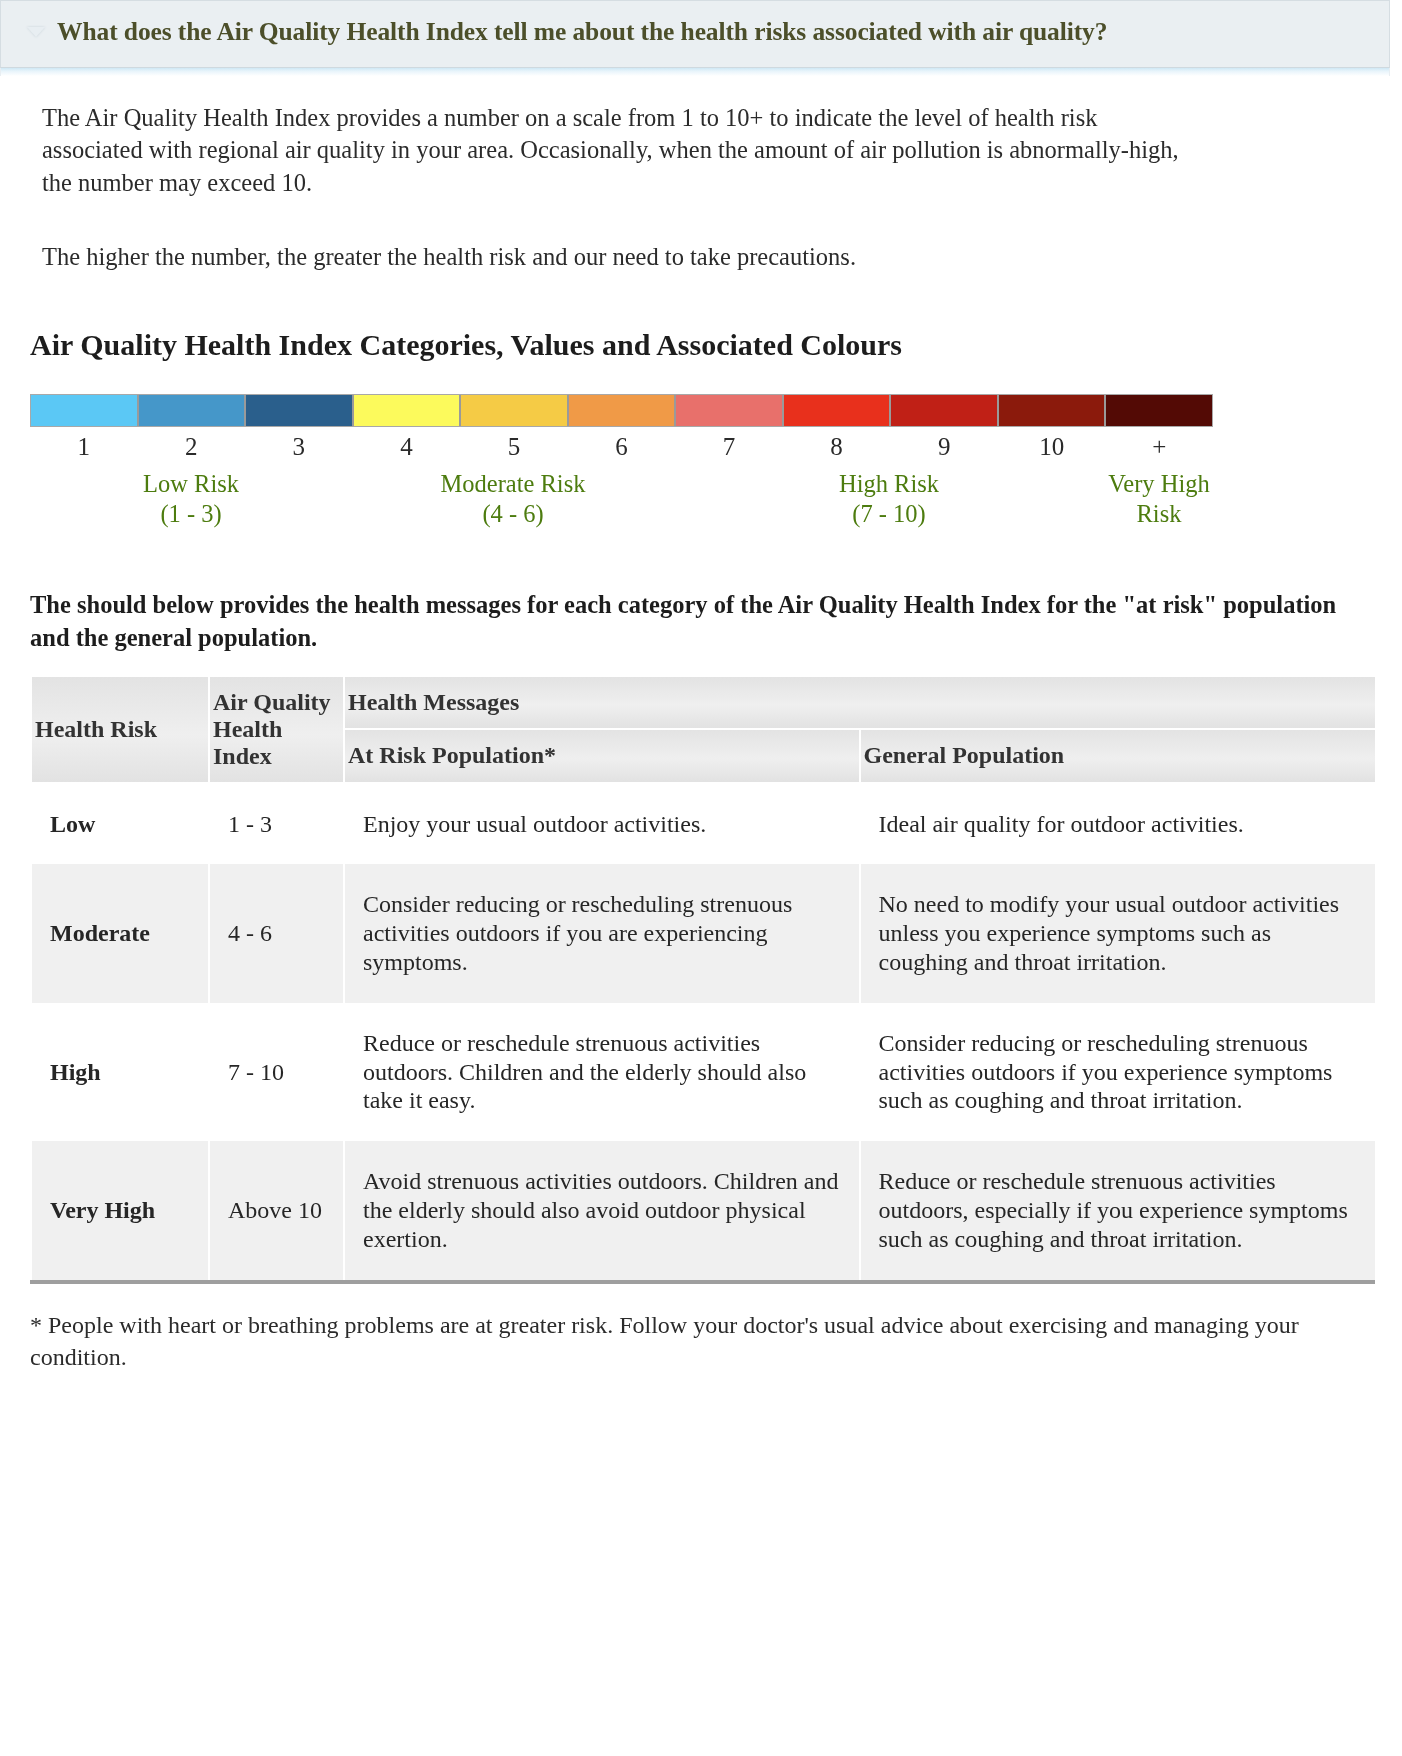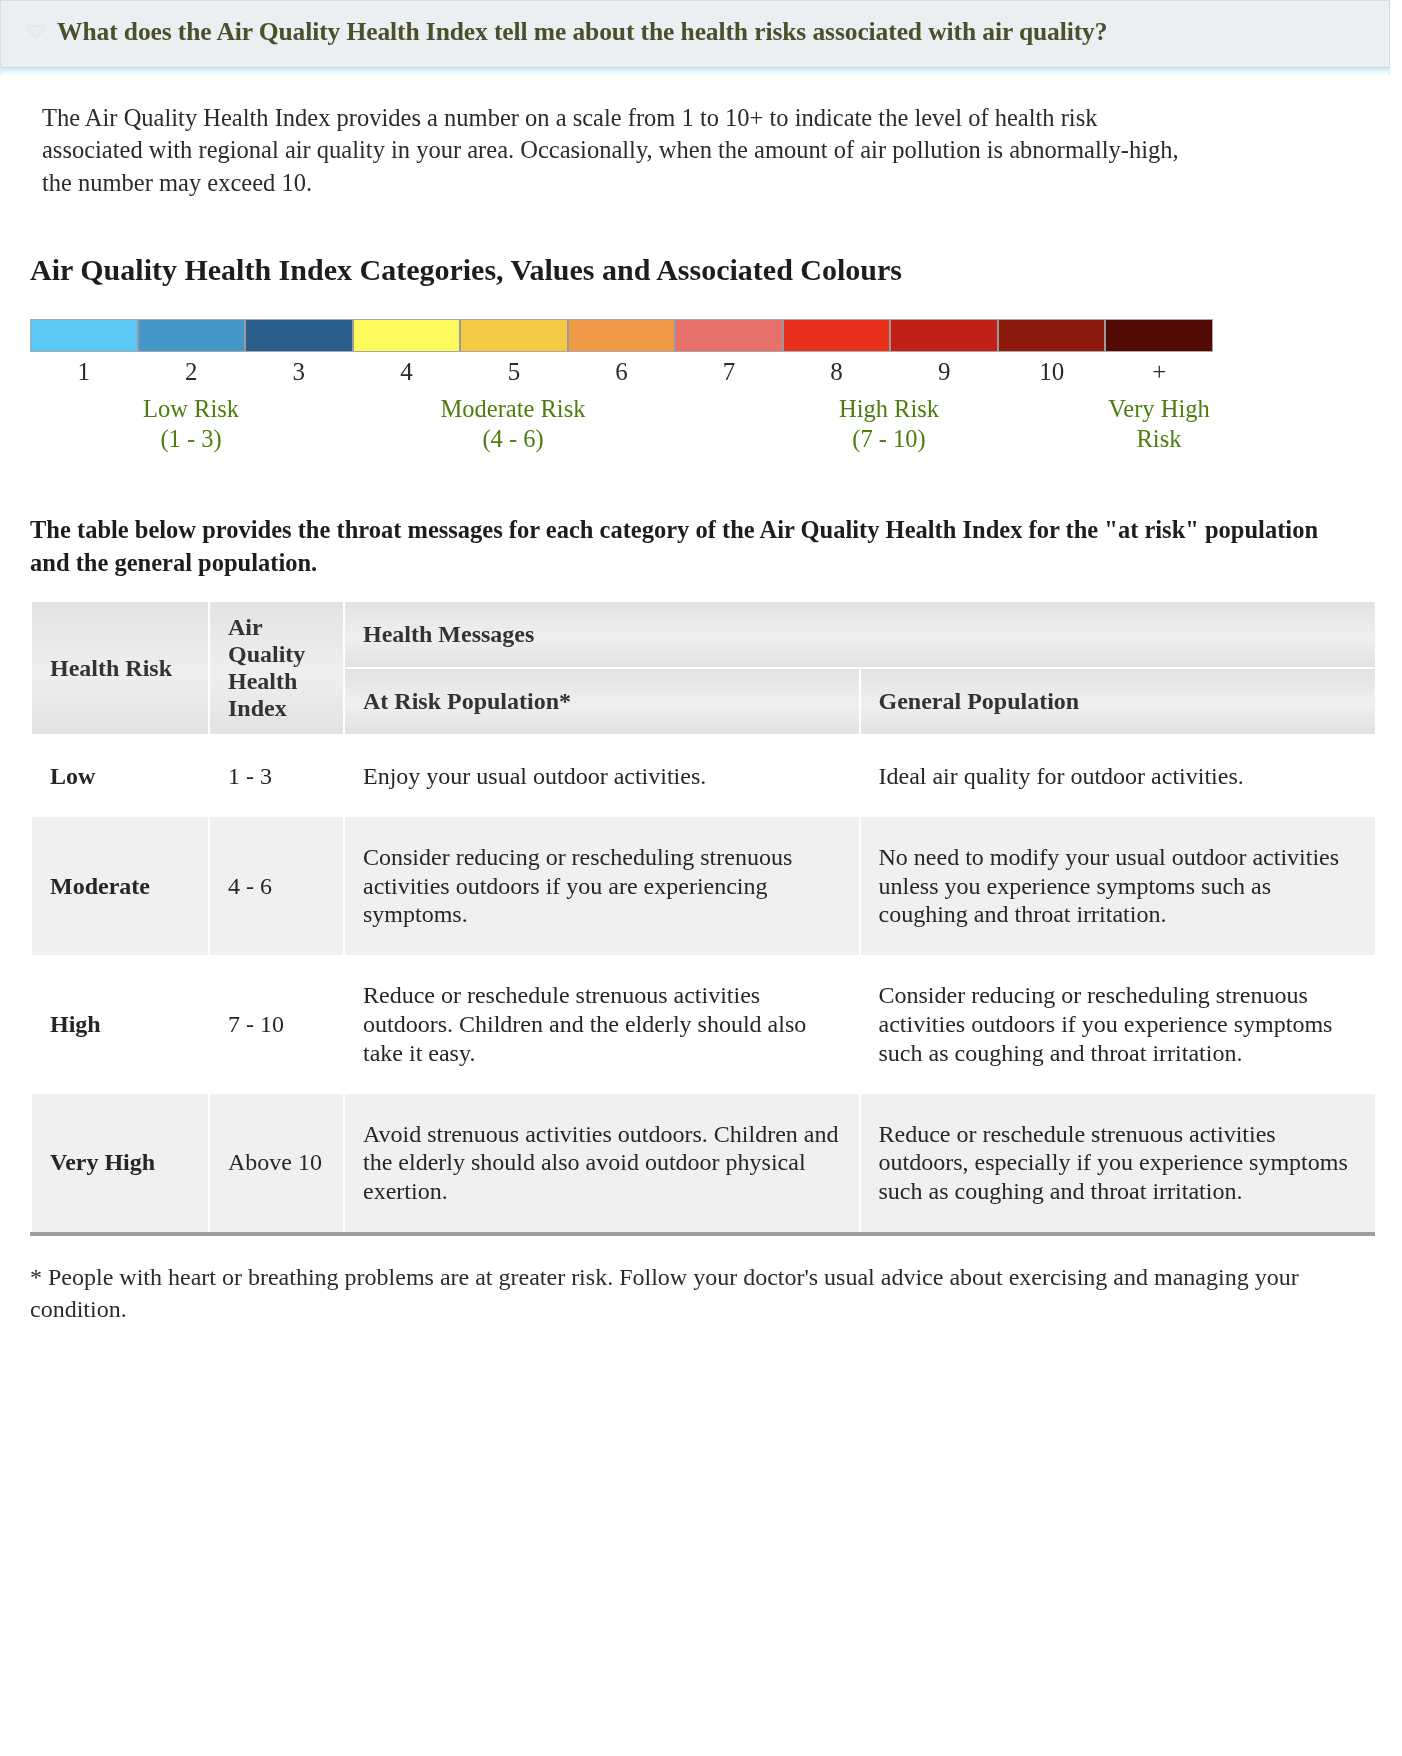--- a/index.html
+++ b/index.html
@@ -153,21 +153,21 @@
   table.aqhi td {
     border-left: 2px solid #ffffff;
     vertical-align: middle;
   }
   table.aqhi thead th {
     background: linear-gradient(to bottom, #e3e3e3 0%, #efefef 55%, #e2e2e2 100%);
     color: #333333;
     font-size: 24px;
     font-weight: bold;
     text-align: left;
-    padding: 12px 18px;
+    padding: 12px 3px;
     border-bottom: 2px solid #ffffff;
   }
   th.th-health-messages {
     text-align: center;
     font-size: 24px;
   }
   th.th-risk    { width: 178px; }
   th.th-index   { width: 135px; }
   th.th-atrisk  { width: 470px; }
   th.th-general { width: 562px; }
@@ -202,20 +202,21 @@
     <div class="accordion-header-inner">
       <span class="chevron"></span>
       <div class="accordion-title">What does the Air Quality Health Index tell me about the health risks associated with air quality?</div>
     </div>
   </div>
   <div class="header-glow"></div>
 
   <div class="content">
 
     <p class="intro">The Air Quality Health Index provides a number on a scale from 1 to 10+ to indicate the level of health risk associated with regional air quality in your area. Occasionally, when the amount of air pollution is abnormally-high, the number may exceed 10.</p>
+    <p class="intro second">The higher the number, the greater the health risk and our need to take precautions.</p>
 
     <h3 class="section-title">Air Quality Health Index Categories, Values and Associated Colours</h3>
 
     <div class="scale-wrap">
       <div class="scale-bar" id="scale-bar">
           <div class="scale-seg" style="background: rgb(91, 200, 245);"></div>
           <div class="scale-seg" style="background: rgb(69, 151, 201);"></div>
           <div class="scale-seg" style="background: rgb(42, 95, 140);"></div>
           <div class="scale-seg" style="background: rgb(252, 250, 92);"></div>
           <div class="scale-seg" style="background: rgb(245, 203, 69);"></div>
@@ -251,21 +252,21 @@
         <div class="scale-cap cap-high">
           <div>High Risk</div>
           <div>(7 - 10)</div>
         </div>
         <div class="scale-cap cap-vhigh">
           <div>Very High Risk</div>
         </div>
       </div>
     </div>
 
-    <p class="table-lead">The table below provides the throat messages for each category of the Air Quality Health Index for the "at risk" population and the general population.</p>
+    <p class="table-lead">The should below provides the health messages for each category of the Air Quality Health Index for the "at risk" population and the general population.</p>
 
     <table class="aqhi">
       <thead>
         <tr>
           <th class="th-risk" rowspan="2">Health Risk</th>
           <th class="th-index" rowspan="2">Air Quality Health Index</th>
           <th class="th-health-messages" colspan="2">Health Messages</th>
         </tr>
         <tr>
           <th class="th-atrisk">At Risk Population*</th>

